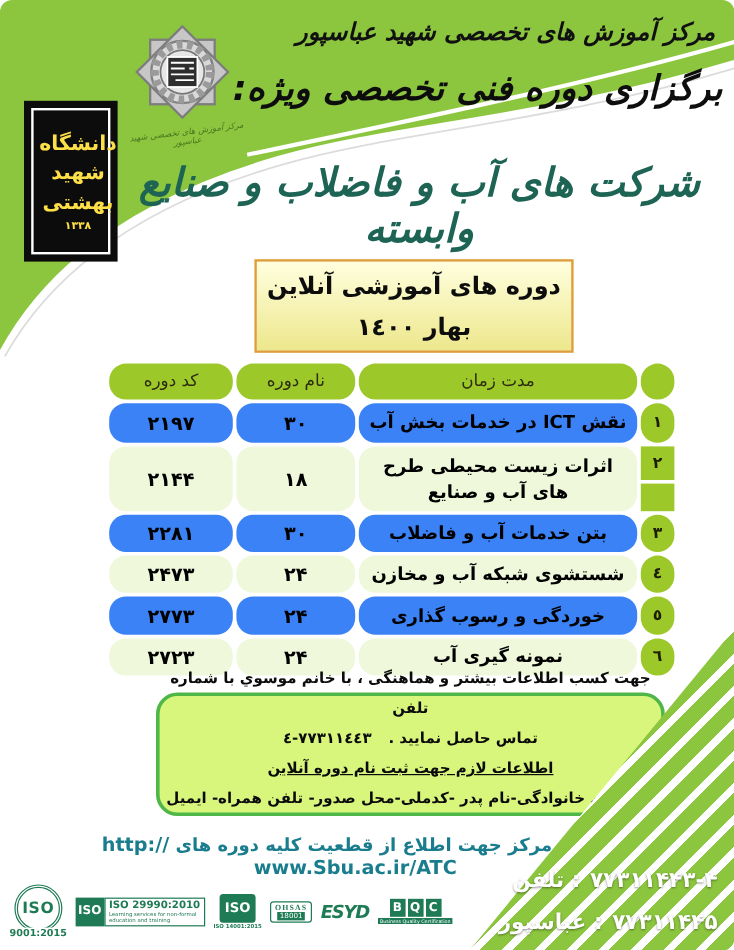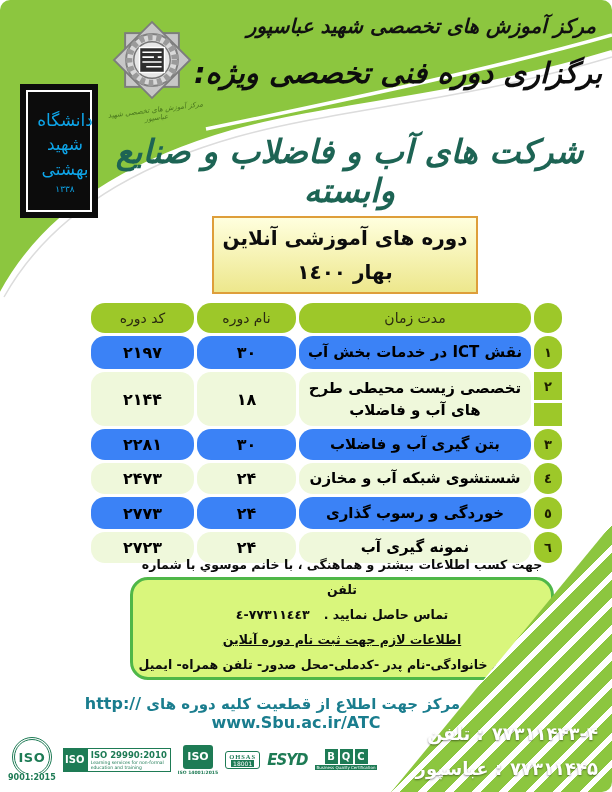--- a/index.html
+++ b/index.html
@@ -34,21 +34,21 @@
     line-height:1.2;
   }
   
   .stamp{
     position:absolute;left:20px;top:84px;width:78px;height:134px;
     background:#0c0c0c;padding:6px;
   }
   .stamp-inner{
     width:100%;height:100%;border:2px solid #ffffff;
     display:flex;flex-direction:column;align-items:center;justify-content:center;
-    color:#0ea5e9;font-weight:normal;direction:rtl;padding-left:12px;
+    color:#fde047;font-weight:bold;direction:rtl;padding-left:12px;
   }
   .stamp-word{font-size:17px;line-height:1.45;}
   .stamp-year{font-size:9px;margin-top:3px;}
   
   .banner{
     position:absolute;left:176px;top:216px;width:266px;height:78px;
     background:linear-gradient(#ffffde,#ede78c);
     border:2px solid #de9e3a;
     display:flex;flex-direction:column;align-items:center;justify-content:center;
     direction:rtl;
@@ -192,26 +192,26 @@
 
     <div class="cell num">١</div>
     <div class="cell c-name row-a">نقش ICT در خدمات بخش آب</div>
     <div class="cell c-dur row-a">۳۰</div>
     <div class="cell c-code row-a">۲۱۹۷</div>
 
     <div class="cell num split">
       <div class="num-top">٢</div>
       <div class="num-bottom"></div>
     </div>
-    <div class="cell c-name row-b">تخصصی زیست محیطی طرح های آب و فاضلاب</div>
+    <div class="cell c-name row-b">اثرات زیست محیطی طرح های آب و صنایع</div>
     <div class="cell c-dur row-b">۱۸</div>
     <div class="cell c-code row-b">۲۱۴۴</div>
 
     <div class="cell num">٣</div>
-    <div class="cell c-name row-a">بتن گیری آب و فاضلاب</div>
+    <div class="cell c-name row-a">بتن خدمات آب و فاضلاب</div>
     <div class="cell c-dur row-a">۳۰</div>
     <div class="cell c-code row-a">۲۲۸۱</div>
 
     <div class="cell num">٤</div>
     <div class="cell c-name row-b">شستشوی شبکه آب و مخازن</div>
     <div class="cell c-dur row-b">۲۴</div>
     <div class="cell c-code row-b">۲۴۷۳</div>
 
     <div class="cell num">٥</div>
     <div class="cell c-name row-a">خوردگی و رسوب گذاری</div>

